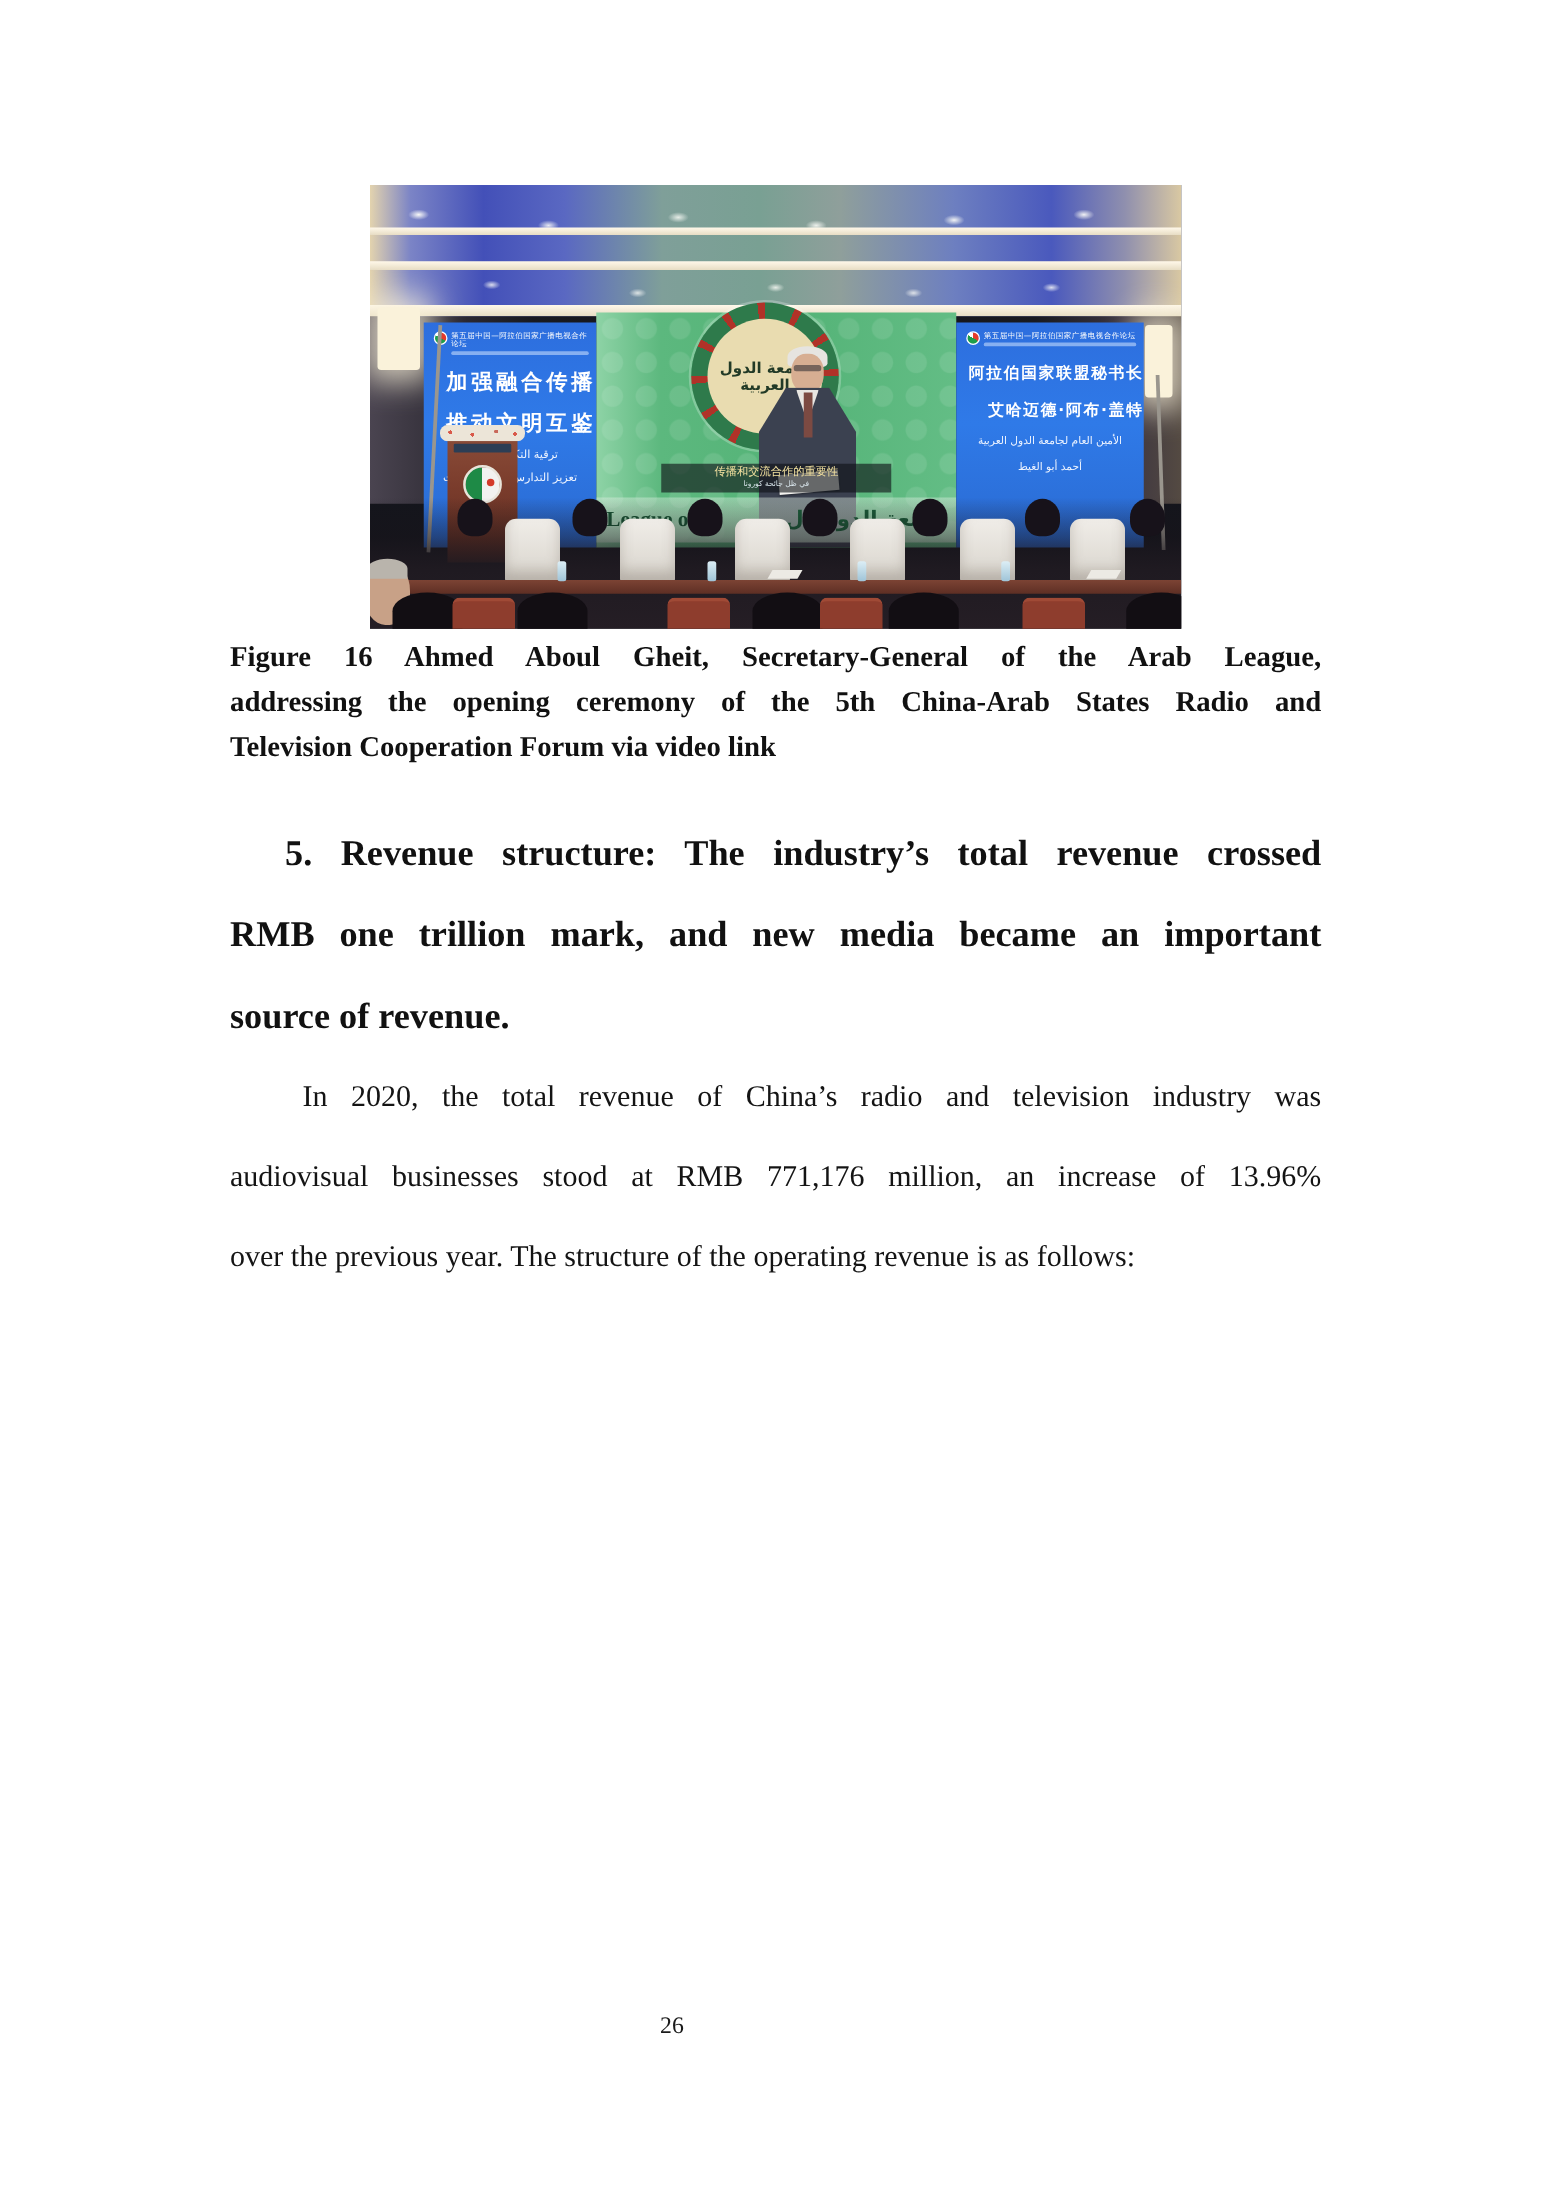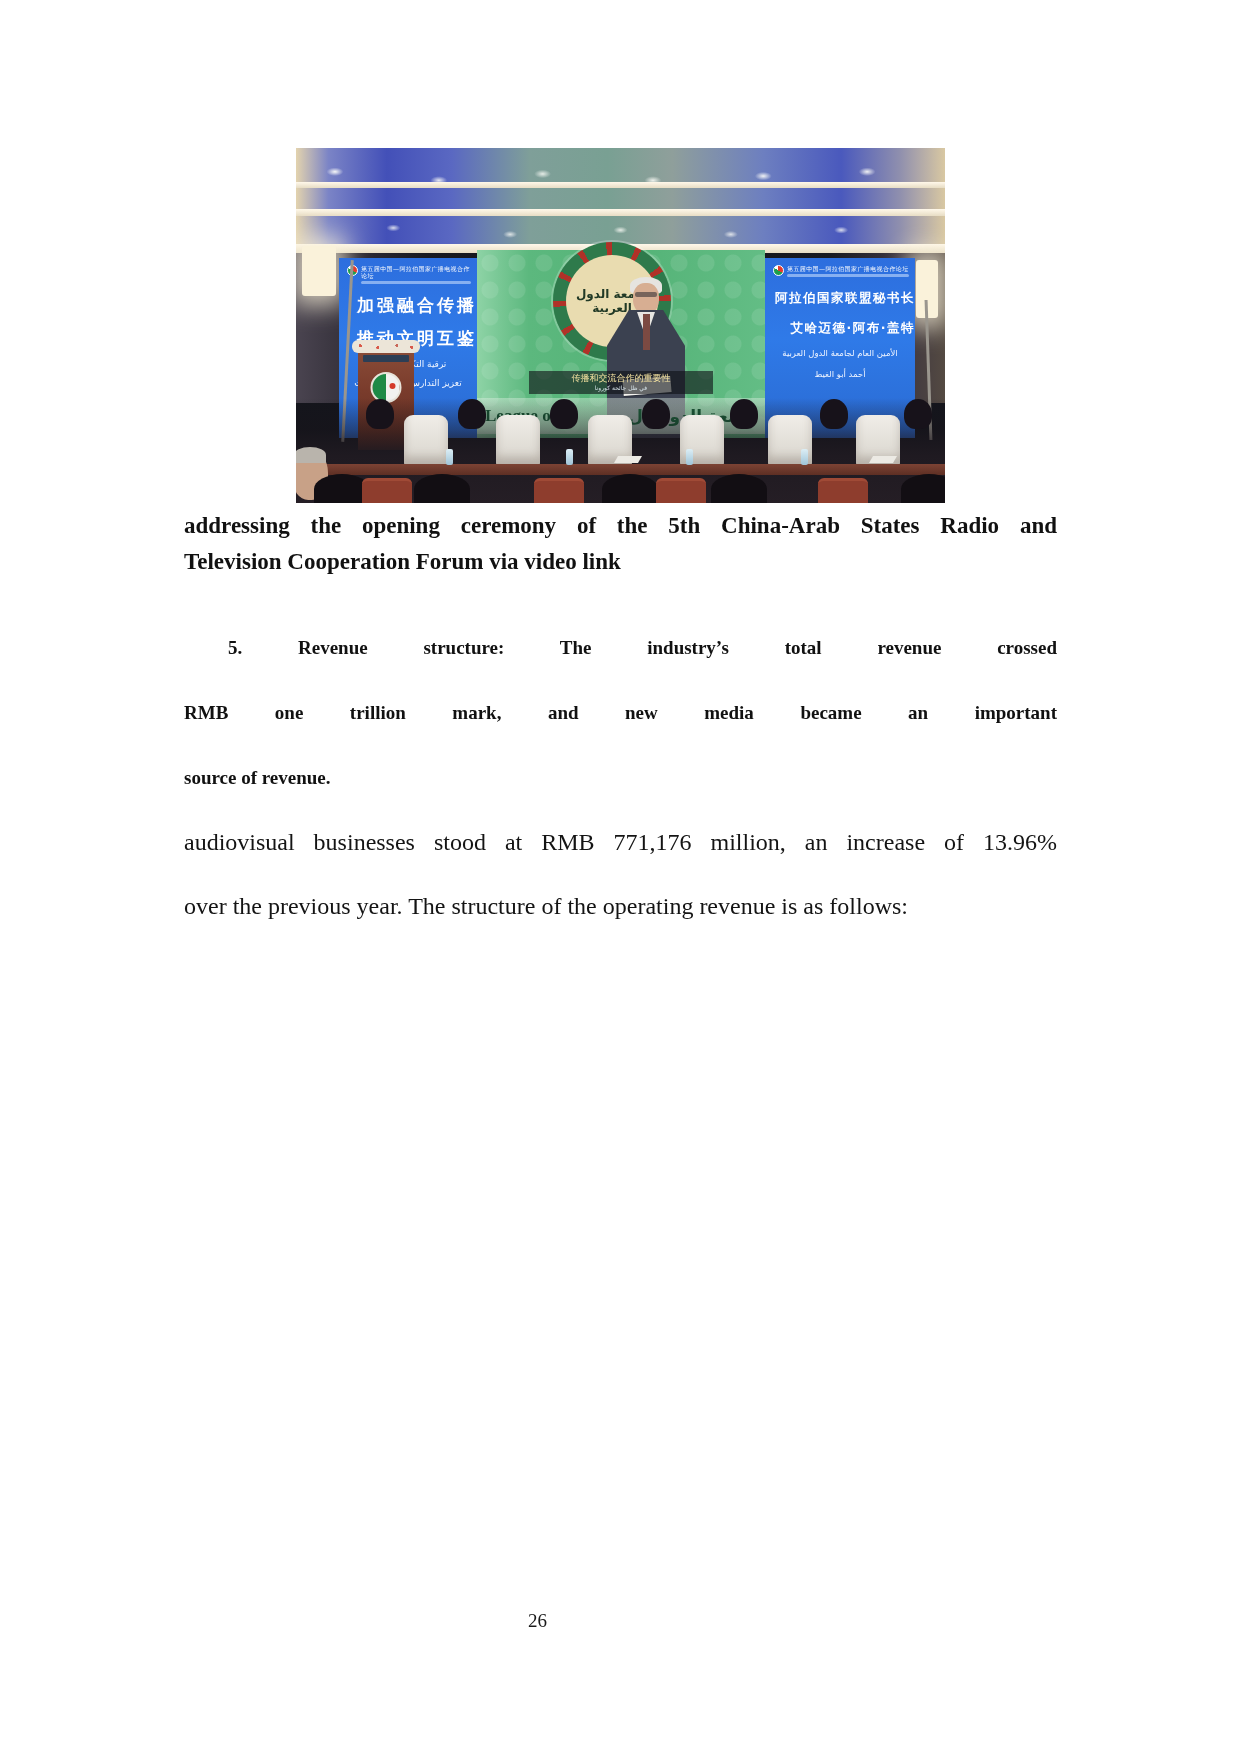--- a/index.html
+++ b/index.html
@@ -113,21 +113,21 @@
   .paper-t { position:absolute; top:58px; width:24px; height:7px; background:#eceae4; transform:skewX(-30deg); }
   .head-b { position:absolute; top:76px; width:56px; height:30px; background:#120e13; border-radius:50% 50% 0 0; }
   .chair-b { position:absolute; top:80px; width:50px; height:25px; background:#8e3d2d;
     border-radius:6px 6px 0 0; border-top:3px solid #a04a36; }
   .face-l { position:absolute; left:-4px; top:52px; width:36px; height:50px; background:#c8a187; border-radius:45%; }
   .face-l::before { content:""; position:absolute; left:2px; top:-3px; width:32px; height:16px;
     border-radius:50% 50% 0 0; background:#b9b4ac; }
 
   
   .caption { margin-top:5px; font-size:23px; line-height:36px; font-weight:bold; color:#111; }
-  .heading { margin-top:35px; font-size:19px; line-height:65px; font-weight:bold; color:#111; }
+  .heading { margin-top:35px; font-size:29px; line-height:65px; font-weight:bold; color:#111; }
   .bodytext { margin-top:0; font-size:24px; line-height:64px; }
   .cap-line, .head-line, .body-line { text-align:justify; text-align-last:justify; }
   .cap-line.last-line, .head-line.last-line, .body-line.last-line { text-align-last:left; }
   .head-line.first-line { text-indent:44px; }
   .body-line.first-line { text-indent:58px; }
 
   .page-number { position:absolute; left:0; top:1610px; width:1075px; text-align:center;
     font-size:19px; color:#1a1a1a; }
 </style>
 </head>
@@ -223,29 +223,31 @@
       <div class="head-b" style="left:415px"></div>
       <div class="head-b" style="left:605px"></div>
       <div class="chair-b" style="left:66px"></div>
       <div class="chair-b" style="left:238px"></div>
       <div class="chair-b" style="left:360px"></div>
       <div class="chair-b" style="left:522px"></div>
     </div>
   </div>
 
   <div class="caption">
+      <div class="cap-line first-line">Figure 16 Ahmed Aboul Gheit, Secretary-General of the Arab League,</div>
       <div class="cap-line">addressing the opening ceremony of the 5th China-Arab States Radio and</div>
       <div class="cap-line last-line">Television Cooperation Forum via video link</div>
     </div>
 
   <div class="heading">
       <div class="head-line first-line">5. Revenue structure: The industry’s total revenue crossed</div>
       <div class="head-line">RMB one trillion mark, and new media became an important</div>
       <div class="head-line last-line">source of revenue.</div>
     </div>
 
   <div class="bodytext">
+      <div class="body-line first-line">In 2020, the total revenue of China’s radio and television industry was</div>
       <div class="body-line">audiovisual businesses stood at RMB 771,176 million, an increase of 13.96%</div>
       <div class="body-line last-line">over the previous year. The structure of the operating revenue is as follows:</div>
     </div>
 
   <div class="page-number">26</div>
 </div>
 
 </body></html>

